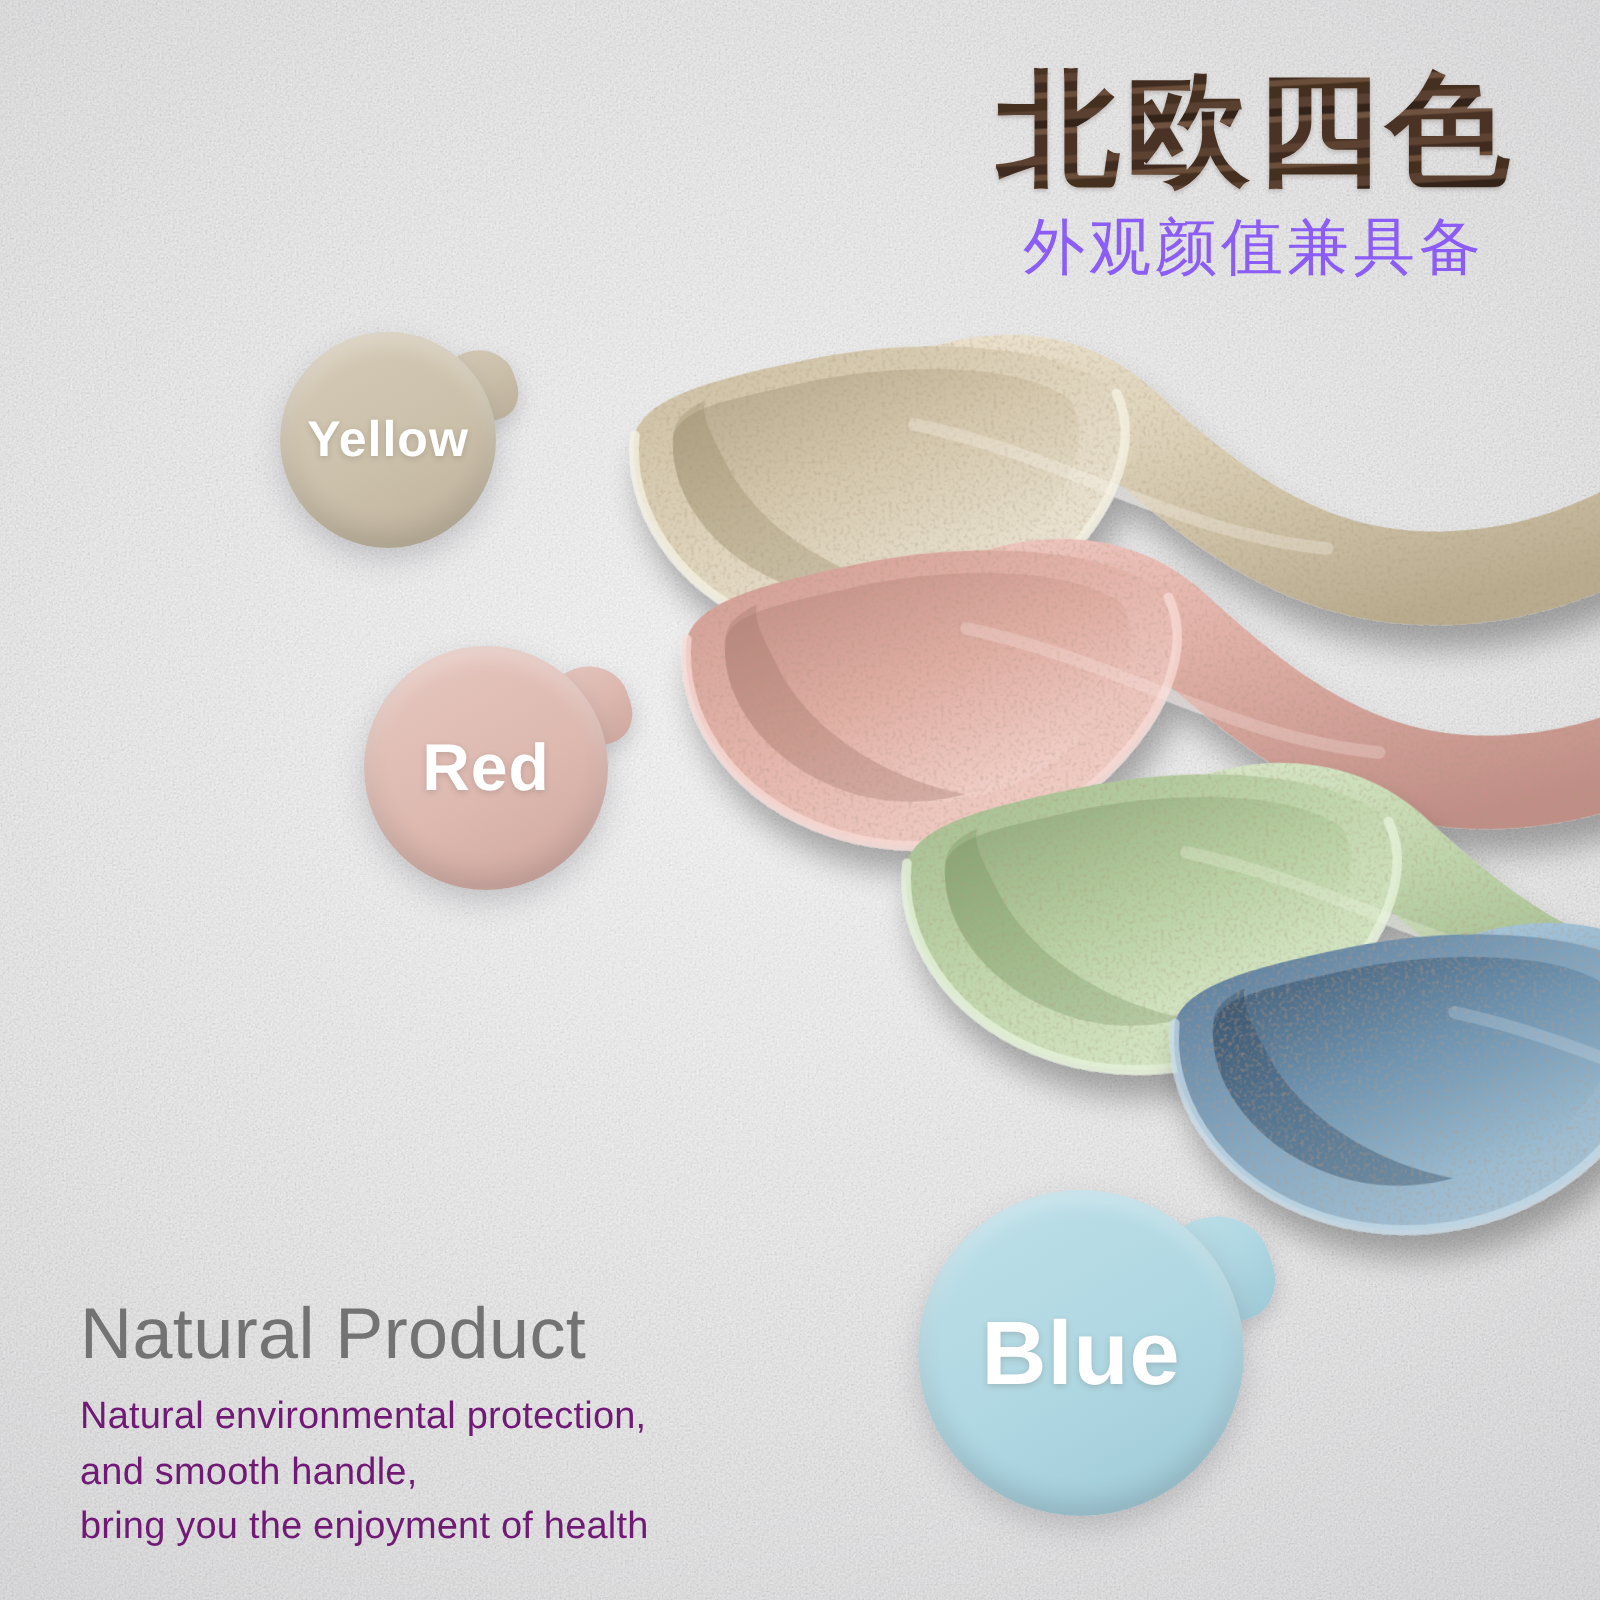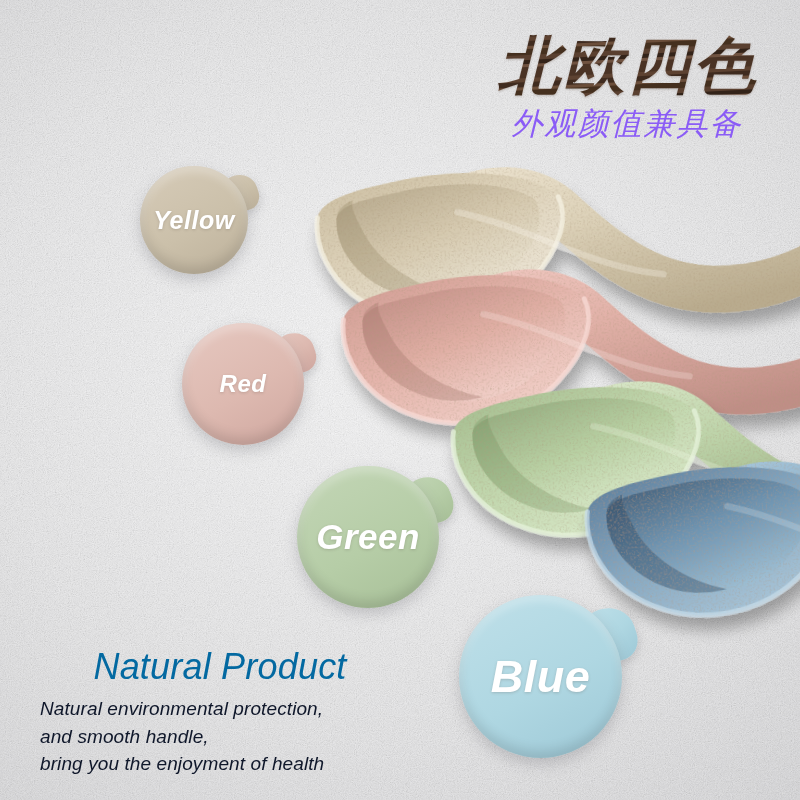--- a/index.html
+++ b/index.html
@@ -9,21 +9,20 @@
     background: #ffffff;
   }
 
   #stage {
     position: relative;
     width: 800px;
     height: 800px;
     overflow: hidden;
     font-family: "Liberation Sans", "DejaVu Sans", sans-serif;
     background: #ececed;
-    font-style: italic;
     -webkit-font-smoothing: antialiased;
   }
 
   
   .bg-base {
     position: absolute;
     inset: 0;
     background:
       radial-gradient(ellipse 120% 90% at 38% 42%, #f6f6f7 0%, #eeeeef 48%, #e4e4e6 100%);
   }
@@ -136,21 +135,21 @@
   }
 
   #swatch-yellow { left: 140px; top: 166px; width: 108px; height: 108px; }
   #swatch-yellow .disc,
   #swatch-yellow .tab { background: linear-gradient(150deg, #d6cbb8 0%, #cbc0aa 55%, #bcb09a 100%); }
   #swatch-yellow .label { font-size: 25px; text-align: right; }
 
   #swatch-red { left: 182px; top: 323px; width: 122px; height: 122px; }
   #swatch-red .disc,
   #swatch-red .tab { background: linear-gradient(150deg, #e6c8c0 0%, #ddb9b0 55%, #cfa79f 100%); }
-  #swatch-red .label { font-size: 24px; }
+  #swatch-red .label { font-size: 33px; }
 
   #swatch-green { left: 297px; top: 466px; width: 142px; height: 142px; }
   #swatch-green .disc,
   #swatch-green .tab { background: linear-gradient(150deg, #c3d6b6 0%, #b6cda7 55%, #a7bf97 100%); }
   #swatch-green .label { font-size: 35px; }
 
   #swatch-blue { left: 459px; top: 595px; width: 163px; height: 163px; }
   #swatch-blue .disc,
   #swatch-blue .tab { background: linear-gradient(150deg, #bfe0e9 0%, #afd7e2 55%, #9dc8d6 100%); }
   #swatch-blue .label { font-size: 45px; text-align: right; }
@@ -159,30 +158,29 @@
   .copy-block {
     position: absolute;
     left: 40px;
     bottom: 22px;
     width: 360px;
   }
   .copy-title {
     margin: 0 0 10px 0;
     font-size: 36px;
     font-weight: 400;
-    color: #0369a1;
+    color: #737373;
     letter-spacing: .2px;
     line-height: 1.05;
-    text-align: center;
   }
   .copy-line {
     margin: 0;
     font-size: 19px;
     font-weight: 400;
-    color: #0f172a;
+    color: #701a75;
     line-height: 1.45;
     letter-spacing: .1px;
   }
 </style>
 </head>
 <body>
 
 <div id="stage">
 
   <div class="bg-base"></div>
@@ -407,25 +405,20 @@
     <span class="disc"></span>
     <span class="label">Yellow</span>
   </div>
 
   <div class="swatch" id="swatch-red">
     <span class="tab"></span>
     <span class="disc"></span>
     <span class="label">Red</span>
   </div>
 
-  <div class="swatch" id="swatch-green">
-    <span class="tab"></span>
-    <span class="disc"></span>
-    <span class="label">Green</span>
-  </div>
 
   <div class="swatch" id="swatch-blue">
     <span class="tab"></span>
     <span class="disc"></span>
     <span class="label">Blue</span>
   </div>
 
   <div class="copy-block">
     <div class="copy-title">Natural Product</div>
     <p class="copy-line">Natural environmental protection,</p>

